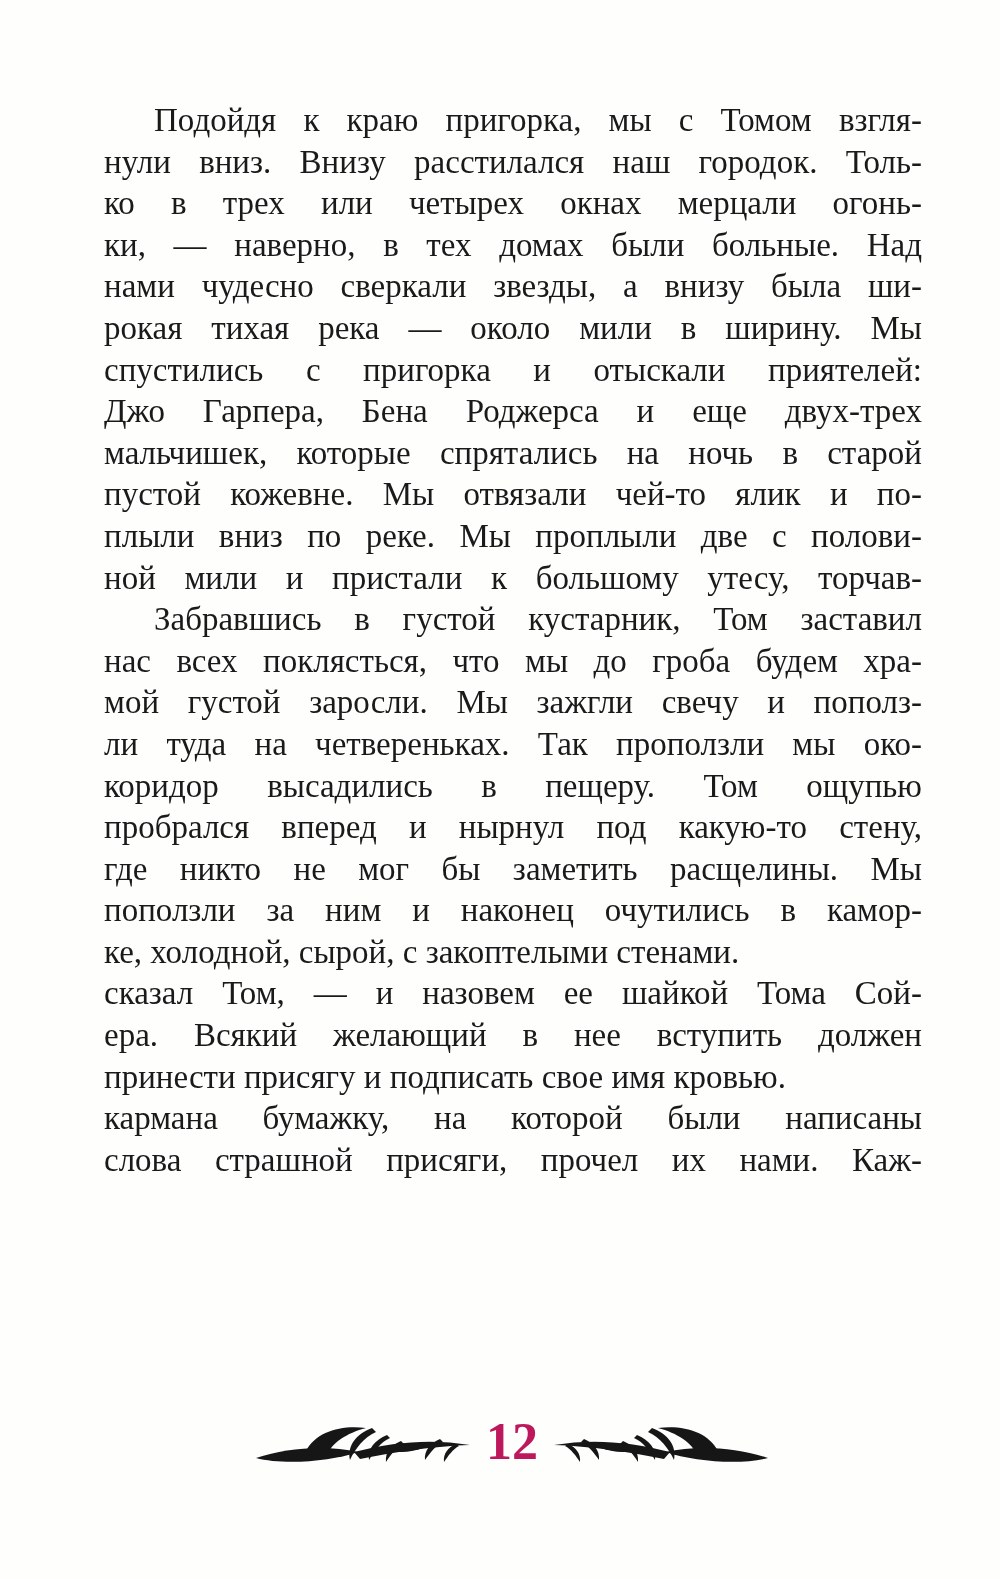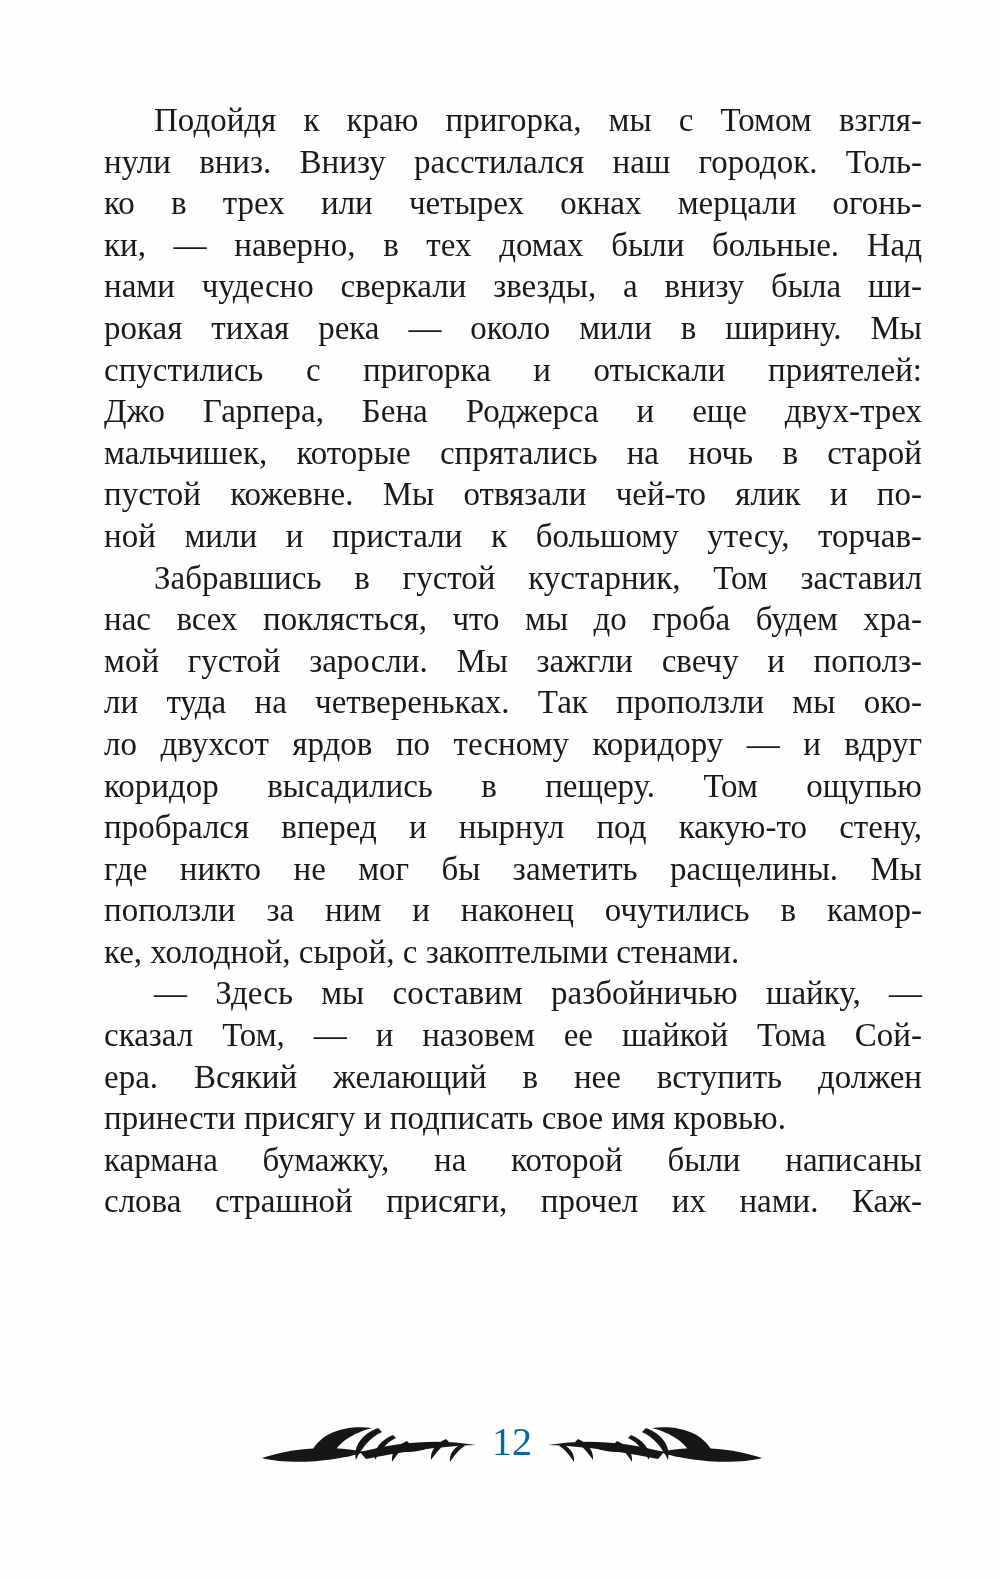--- a/index.html
+++ b/index.html
@@ -59,24 +59,24 @@
   }
   .orn svg {
     display: block;
     width: 218px;
     height: 44px;
   }
   .orn.flip svg {
     transform: scaleX(-1);
   }
   .pagenum {
-    font-size: 40px;
-    font-weight: 400;
+    font-size: 52px;
+    font-weight: 700;
     line-height: 1;
-    color: #0369a1;
+    color: #be185d;
     padding: 0 4px;
     transform: translateY(-4px);
   }
 </style>
 </head>
 <body>
 
 <main class="page">
 
   <section class="text-block">
@@ -84,36 +84,35 @@
         <div class="line just indent">Подойдя к краю пригорка, мы с Томом взгля-</div>
         <div class="line just">нули вниз. Внизу расстилался наш городок. Толь-</div>
         <div class="line just">ко в трех или четырех окнах мерцали огонь-</div>
         <div class="line just">ки, — наверно, в тех домах были больные. Над</div>
         <div class="line just">нами чудесно сверкали звезды, а внизу была ши-</div>
         <div class="line just">рокая тихая река — около мили в ширину. Мы</div>
         <div class="line just">спустились с пригорка и отыскали приятелей:</div>
         <div class="line just">Джо Гарпера, Бена Роджерса и еще двух-трех</div>
         <div class="line just">мальчишек, которые спрятались на ночь в старой</div>
         <div class="line just">пустой кожевне. Мы отвязали чей-то ялик и по-</div>
+        <div class="line just">плыли вниз по реке. Мы проплыли две с полови-</div>
         <div class="line just">ной мили и пристали к большому утесу, торчав-</div>
       </div>
       <div class="paragraph">
         <div class="line just indent">Забравшись в густой кустарник, Том заставил</div>
         <div class="line just">нас всех поклясться, что мы до гроба будем хра-</div>
         <div class="line just">мой густой заросли. Мы зажгли свечу и пополз-</div>
         <div class="line just">ли туда на четвереньках. Так проползли мы око-</div>
-        <div class="line just">ло двухсот ярдов по тесному коридору — и вдруг</div>
         <div class="line just">коридор высадились в пещеру. Том ощупью</div>
         <div class="line just">пробрался вперед и нырнул под какую-то стену,</div>
         <div class="line just">где никто не мог бы заметить расщелины. Мы</div>
         <div class="line just">поползли за ним и наконец очутились в камор-</div>
         <div class="line end">ке, холодной, сырой, с закоптелыми стенами.</div>
       </div>
       <div class="paragraph">
-        <div class="line just indent">— Здесь мы составим разбойничью шайку, —</div>
         <div class="line just">сказал Том, — и назовем ее шайкой Тома Сой-</div>
         <div class="line just">ера. Всякий желающий в нее вступить должен</div>
         <div class="line end">принести присягу и подписать свое имя кровью.</div>
       </div>
       <div class="paragraph">
         <div class="line just">кармана бумажку, на которой были написаны</div>
         <div class="line just">слова страшной присяги, прочел их нами. Каж-</div>
       </div>
     </section>
 

